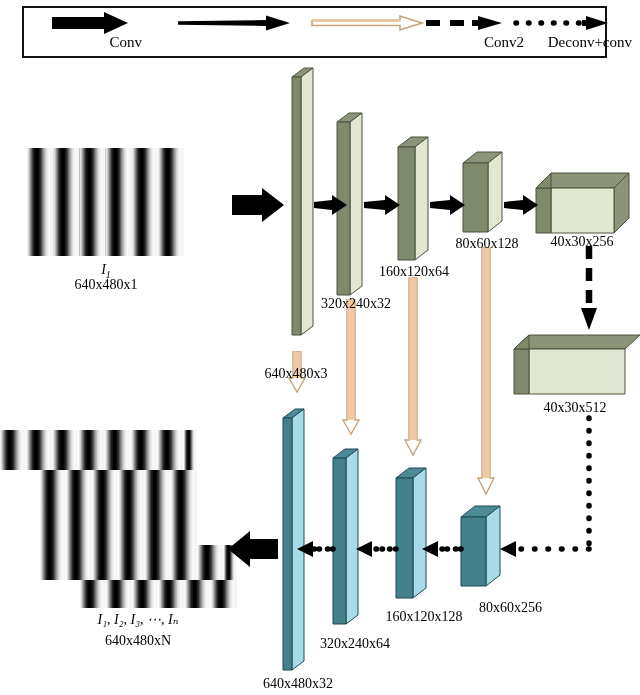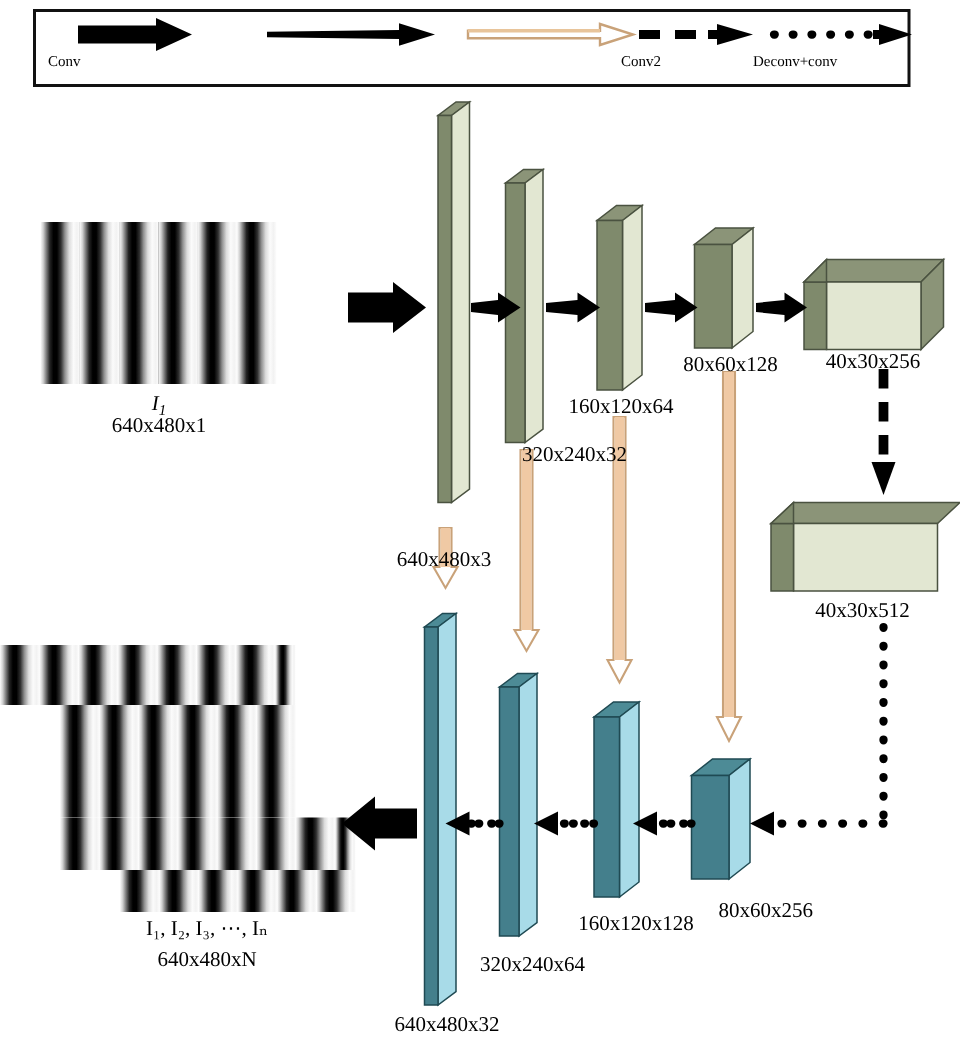--- a/index.html
+++ b/index.html
@@ -2,22 +2,22 @@
 <html><head>
 <meta charset="utf-8">
 <style>
   html,body{margin:0;padding:0;background:#ffffff;}
   body{width:640px;height:695px;position:relative;overflow:hidden;
        font-family:"Liberation Serif","DejaVu Serif",serif;color:#000;}
   .fig{position:absolute;left:0;top:0;width:640px;height:695px;}
   .legend-box{position:absolute;left:22px;top:6px;width:585px;height:52px;
        border:2px solid #111;background:#fff;box-sizing:border-box;}
   .lg-item{position:absolute;top:0;height:52px;}
-  .lg-label{position:absolute;left:0;width:100%;top:26px;text-align:left;
-       font-size:10px;line-height:16px;white-space:nowrap;}
+  .lg-label{position:absolute;left:0;width:100%;top:26px;text-align:right;
+       font-size:15px;line-height:16px;white-space:nowrap;}
   .lg-art{position:absolute;left:0;width:100%;top:4px;height:22px;}
   .cap{position:absolute;font-size:14px;line-height:15px;white-space:nowrap;
        text-align:center;}
   .sub{font-size:10px;vertical-align:sub;}
   svg{display:block;overflow:visible;}
 </style>
 </head>
 <body>
 
 <div class="fig">
@@ -296,28 +296,28 @@
       <path d="M278 539 L250 539 L250 531 L228 549 L250 567 L250 559 L278 559 Z" fill="#000"></path>
     </g>
   </svg>
 
   <div class="cap" style="left:56px;top:262px;width:100px;font-style:italic;">
     <span class="it">I</span><span class="sub">1</span>
   </div>
   <div class="cap" style="left:56px;top:277px;width:100px;">640x480x1</div>
 
   <div class="cap" style="left:246px;top:335px;width:100px;margin-top:31px;">640x480x3</div>
-  <div class="cap" style="left:318px;top:296px;width:100px;text-align:right;">320x240x32</div>
+  <div class="cap" style="left:306px;top:296px;width:100px;">320x240x32</div>
   <div class="cap" style="left:364px;top:264px;width:100px;">160x120x64</div>
   <div class="cap" style="left:437px;top:236px;width:100px;">80x60x128</div>
   <div class="cap" style="left:532px;top:234px;width:100px;">40x30x256</div>
 
   <div class="cap" style="left:525px;top:400px;width:100px;">40x30x512</div>
 
   <div class="cap" style="left:442px;top:600px;width:100px;text-align:right;">80x60x256</div>
   <div class="cap" style="left:369px;top:609px;width:110px;">160x120x128</div>
   <div class="cap" style="left:305px;top:636px;width:100px;">320x240x64</div>
   <div class="cap" style="left:248px;top:676px;width:100px;">640x480x32</div>
 
-  <div class="cap" style="left:48px;top:612px;width:180px;">I₁, I₂, I₃, ⋯, Iₙ</div>
+  <div class="cap" style="left:48px;top:612px;width:180px;font-style:italic;">I₁, I₂, I₃, ⋯, Iₙ</div>
   <div class="cap" style="left:48px;top:633px;width:180px;"><span>640x480x</span><span class="it">N</span></div>
 
 </div>
 
 </body></html>

